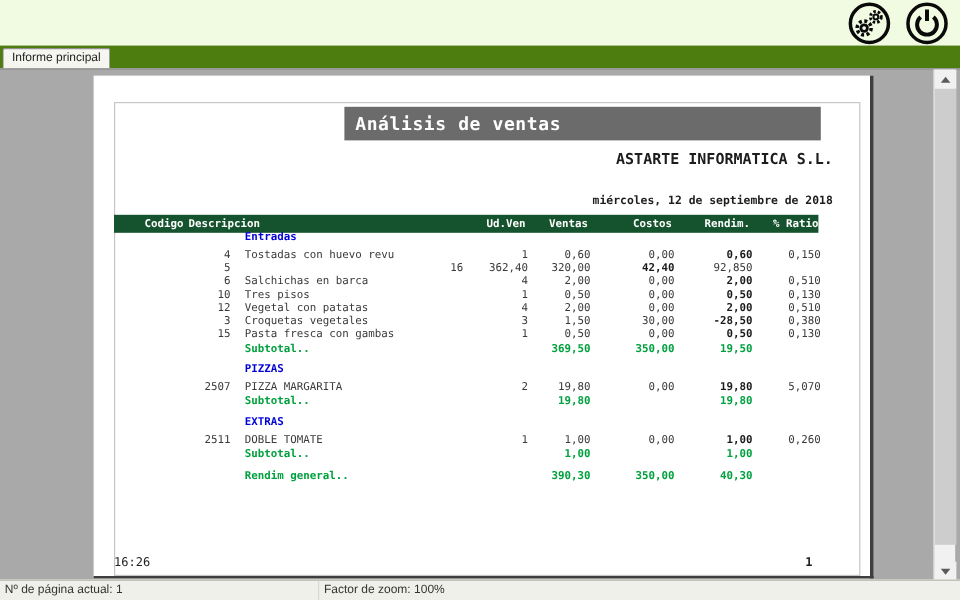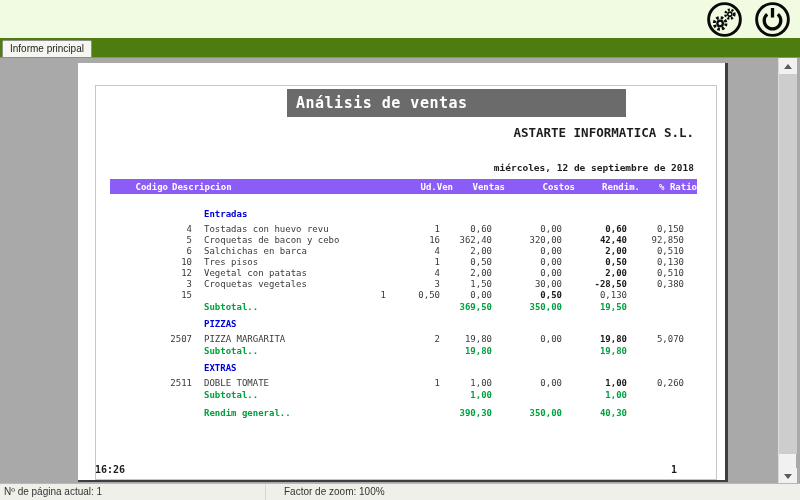--- a/index.html
+++ b/index.html
@@ -39,59 +39,59 @@
               background:#cdcdcd; cursor:pointer; }
 
   
   .page { position:absolute; left:78px; top:5px; width:650px; height:419px;
           background:#ffffff; border-right:3px solid #3e3e3e;
           border-bottom:2px solid #3e3e3e;
           font-family:"DejaVu Sans Mono", monospace; color:#3a3a3a; }
   .frame { position:absolute; left:17px; top:22px; width:622px; height:395px;
            border:1px solid #c6c6c6; }
 
-  .title-bar { position:absolute; left:209px; top:26px; width:339px; height:28px;
+  .title-bar { position:absolute; left:209px; top:26px; width:397px; height:28px;
                background:#6b6b6b; color:#ffffff; font-weight:bold; font-size:15px;
                padding:5px 0 0 9px; letter-spacing:0.5px; }
   .company  { position:absolute; right:31px; top:62px; font-weight:bold;
               font-size:12.5px; color:#1d1d1d; }
   .subtitle { position:absolute; right:31px; font-weight:bold; font-size:9.5px;
               color:#1d1d1d; }
   .sub1 { top:85px; } .sub2 { top:99px; }
 
   
-  .colhead { position:absolute; left:32px; top:116px; width:587px; height:15px;
-             background:#8b5cf6; color:#fff; display:grid;
+  .colhead { position:absolute; left:17px; top:116px; width:587px; height:15px;
+             background:#14532d; color:#fff; display:grid;
              grid-template-columns:58px 1fr 50px 48px 66px 61px 53px;
              column-gap:4px; align-items:center; font-size:9px; font-weight:bold; }
   .colhead .c0,.colhead .c2,.colhead .c3,.colhead .c4,.colhead .c5,.colhead .c6
            { text-align:right; }
 
   
-  .tbody { position:absolute; left:19px; top:139px; width:587px; }
+  .tbody { position:absolute; left:19px; top:123px; width:587px; }
   .trow { display:grid; grid-template-columns:95px 1fr 50px 48px 66px 61px 53px;
           column-gap:4px; height:11px; align-items:center; font-size:9px; }
   .trow .c0,.trow .c2,.trow .c3,.trow .c4,.trow .c5,.trow .c6 { text-align:right; }
   .trow .c1 { text-align:left; padding-left:8px; }
   .section-row { margin:6px 0 4px 0; }
   .section-row span { color:#0000d8; font-weight:bold; }
   .item-row .c5 { font-weight:bold; color:#1a1a1a; }
   .subtotal-row { margin-top:1px; }
   .subtotal-row span, .total-row span { color:#00a13e; font-weight:bold; }
   .total-row { margin-top:7px; }
 
-  .footer-time { position:absolute; left:17px; bottom:5px; font-weight:bold;
+  .footer-time { position:absolute; left:17px; bottom:5px; font-weight:normal;
                  font-size:10px; color:#1d1d1d; }
   .footer-page { position:absolute; right:48px; bottom:5px; font-weight:bold;
                  font-size:10px; color:#1d1d1d; }
 
   
   .statusbar { position:absolute; left:0; top:483px; width:800px; height:17px;
                background:#f0f0ea; border-top:1px solid #b9b9b0; display:flex;
-               font-size:10px; color:#333;gap:14px; }
+               font-size:10px; color:#333; }
   .status-cell { padding:2px 0 0 4px; height:100%; }
   .sc1 { width:266px; border-right:1px solid #d9d9d1; }
   .sc2 { width:267px; border-right:1px solid #d9d9d1; }
   .sc3 { flex:1; }
 </style>
 </head>
 <body>
 
 <div class="topbar">
   <div class="icon-btn">
@@ -150,21 +150,20 @@
           <span class="c0">4</span>
           <span class="c1">Tostadas con huevo revu</span>
           <span class="c2">1</span>
           <span class="c3">0,60</span>
           <span class="c4">0,00</span>
           <span class="c5">0,60</span>
           <span class="c6">0,150</span>
         </div>
         <div class="trow item-row">
           <span class="c0">5</span>
-          <span class="c1">Croquetas de bacon y cebo</span>
           <span class="c2">16</span>
           <span class="c3">362,40</span>
           <span class="c4">320,00</span>
           <span class="c5">42,40</span>
           <span class="c6">92,850</span>
         </div>
         <div class="trow item-row">
           <span class="c0">6</span>
           <span class="c1">Salchichas en barca</span>
           <span class="c2">4</span>
@@ -195,20 +194,21 @@
           <span class="c0">3</span>
           <span class="c1">Croquetas vegetales</span>
           <span class="c2">3</span>
           <span class="c3">1,50</span>
           <span class="c4">30,00</span>
           <span class="c5">-28,50</span>
           <span class="c6">0,380</span>
         </div>
         <div class="trow item-row">
           <span class="c0">15</span>
+          <span class="c1">Pasta fresca con gambas</span>
           <span class="c2">1</span>
           <span class="c3">0,50</span>
           <span class="c4">0,00</span>
           <span class="c5">0,50</span>
           <span class="c6">0,130</span>
         </div>
         <div class="trow subtotal-row">
           <span class="c0"></span>
           <span class="c1">Subtotal..</span>
           <span class="c2"></span>

